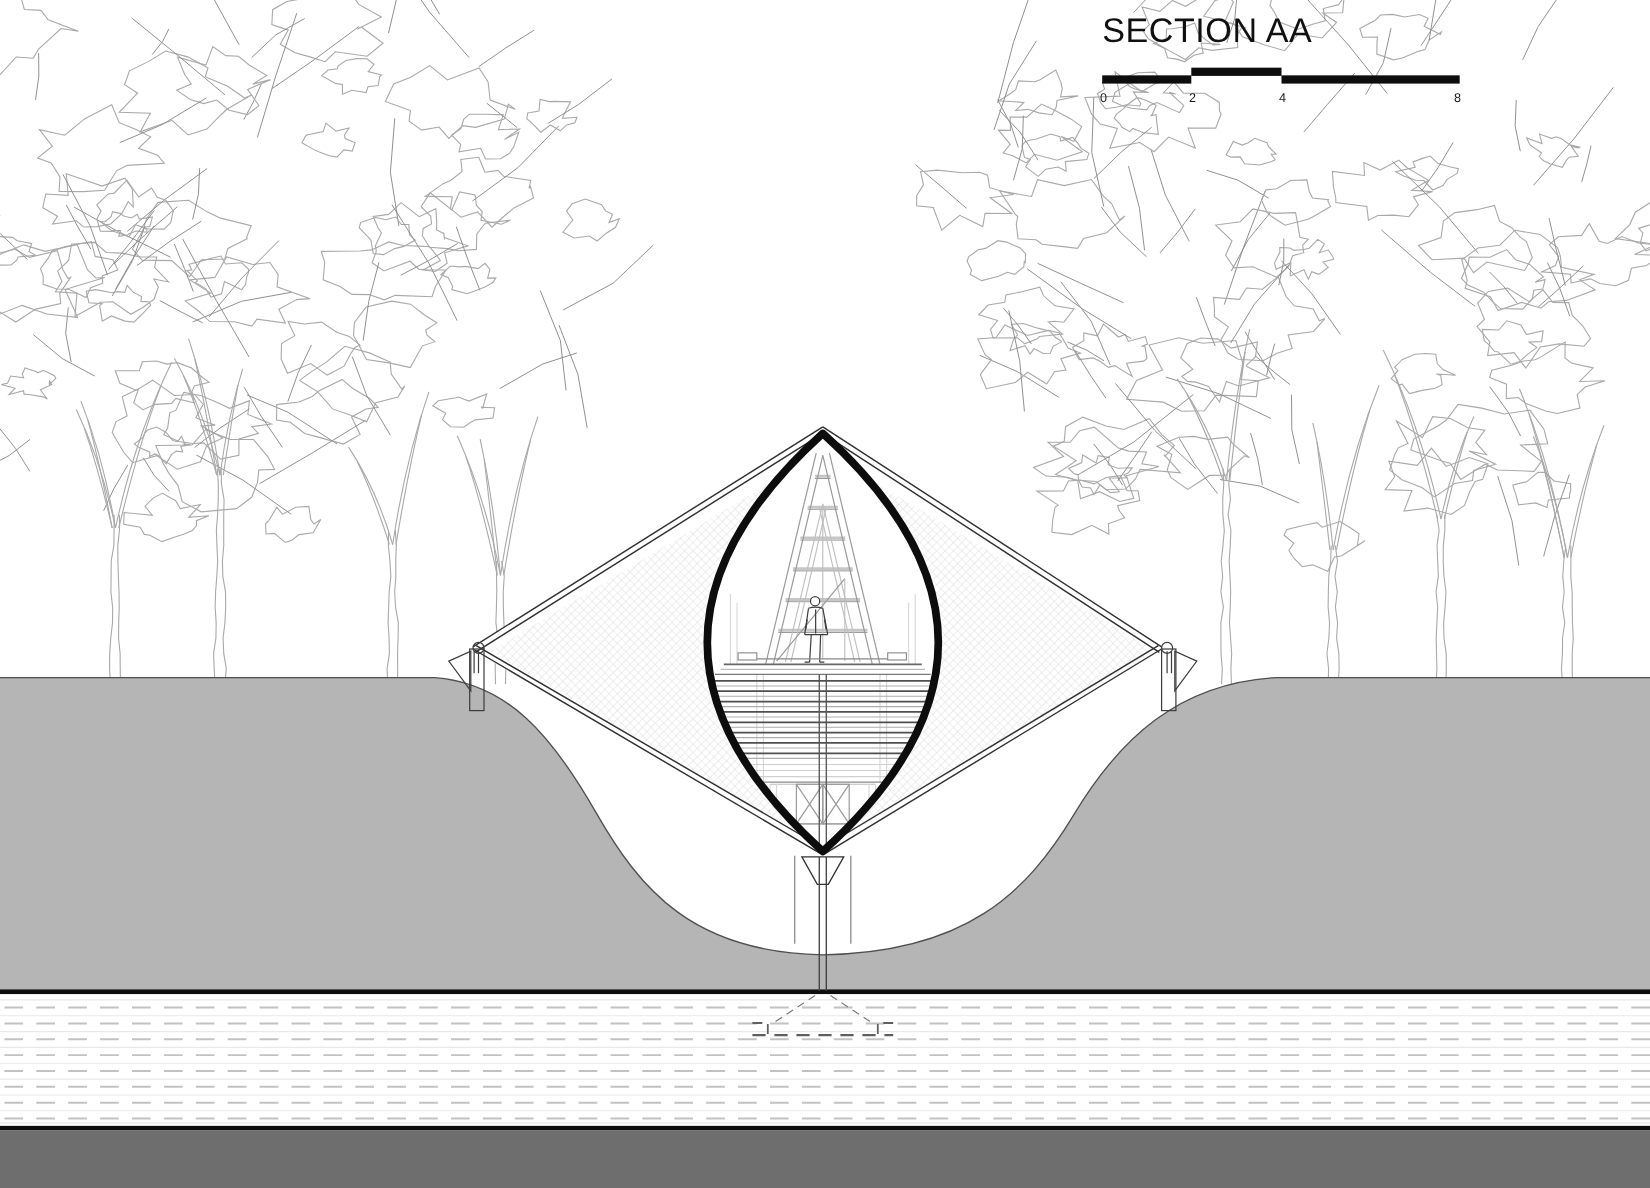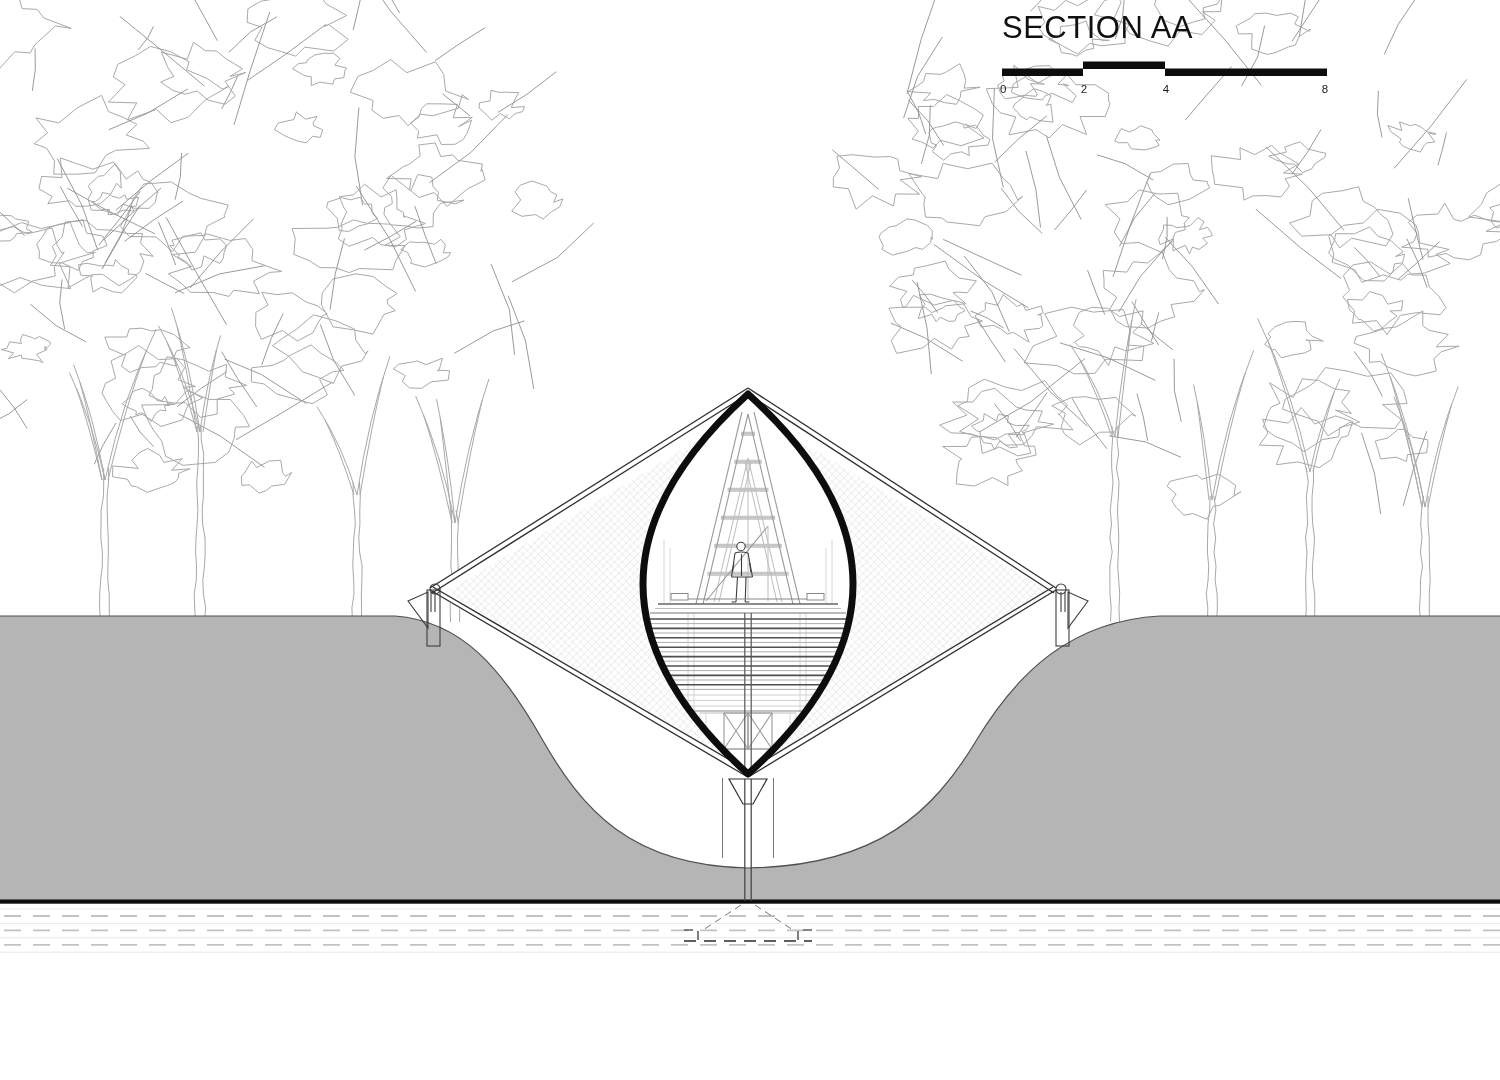--- a/index.html
+++ b/index.html
@@ -1,16 +1,16 @@
 <!DOCTYPE html>
 <html style="--background: #ffffff; --tree_line: #a9a9a9; --branch_line: #8f8f8f; --ground_fill: #b5b5b5; --ground_edge: #4f4f4f; --section_black: #0d0d0d; --mesh_line: #dfdfdf; --substrate_dash: #c2c2c2; --substrate_solid: #e9e9e9; --base_band: #6e6e6e;"><head>
 <meta charset="utf-8">
 <style>
   html,body{margin:0;padding:0;background:#fff;}
-  #stage{position:relative;width:1500px;height:953px;background:var(--background,#fff);overflow:hidden;
+  #stage{position:relative;width:1500px;height:1080px;background:var(--background,#fff);overflow:hidden;
          font-family:"Liberation Sans",sans-serif;}
   svg{display:block}
   .t1{stroke:var(--tree_line,#a9a9a9);fill:none;stroke-width:1;}
   .t2{stroke:var(--branch_line,#8f8f8f);fill:none;stroke-width:.9;}
   .k  {stroke:#2f2f2f;stroke-width:1.3;fill:none;}
   .k2 {stroke:#3c3c3c;stroke-width:1.1;fill:none;}
   .g1 {stroke:#9a9a9a;stroke-width:1.1;fill:none;}
   .g2 {stroke:#bdbdbd;stroke-width:1;fill:none;}
   .g3 {stroke:#d6d6d6;stroke-width:1;fill:none;}
   .md {stroke:#777;stroke-width:1;fill:none;}

